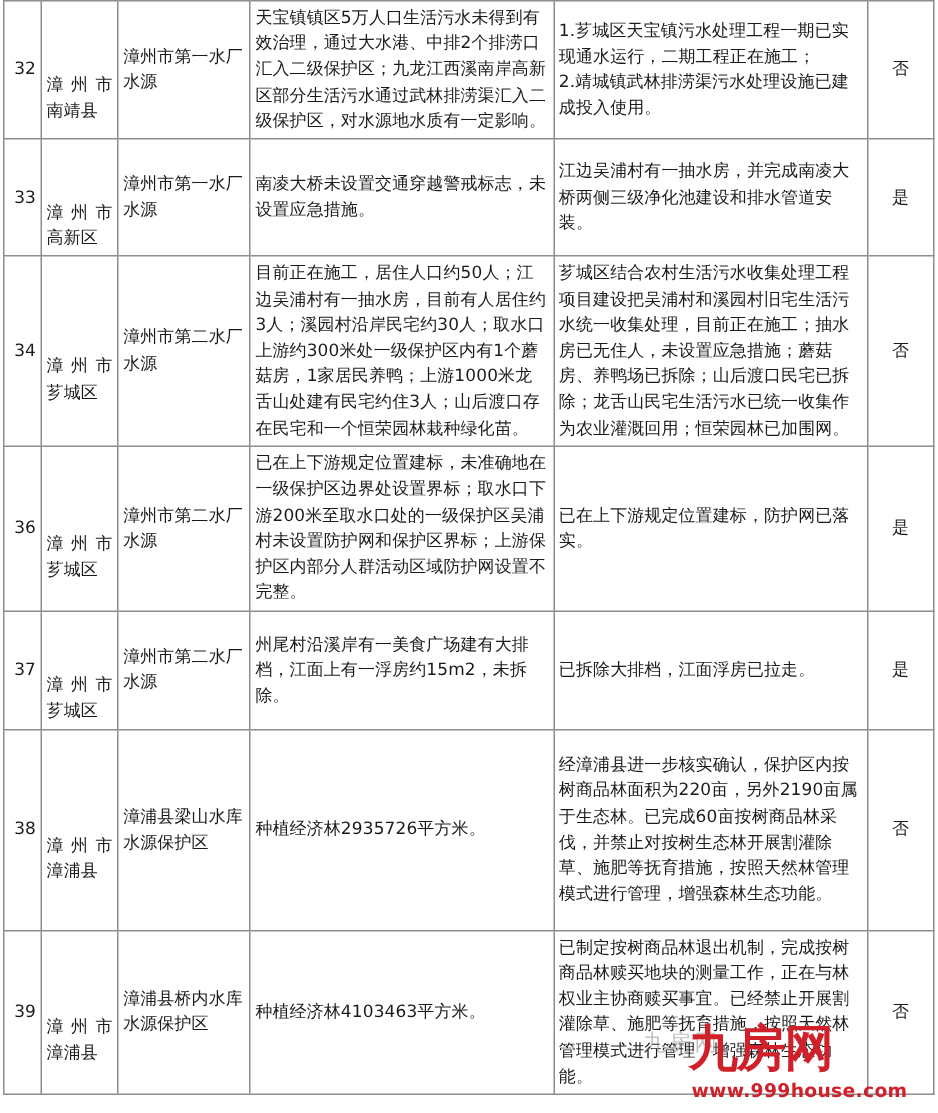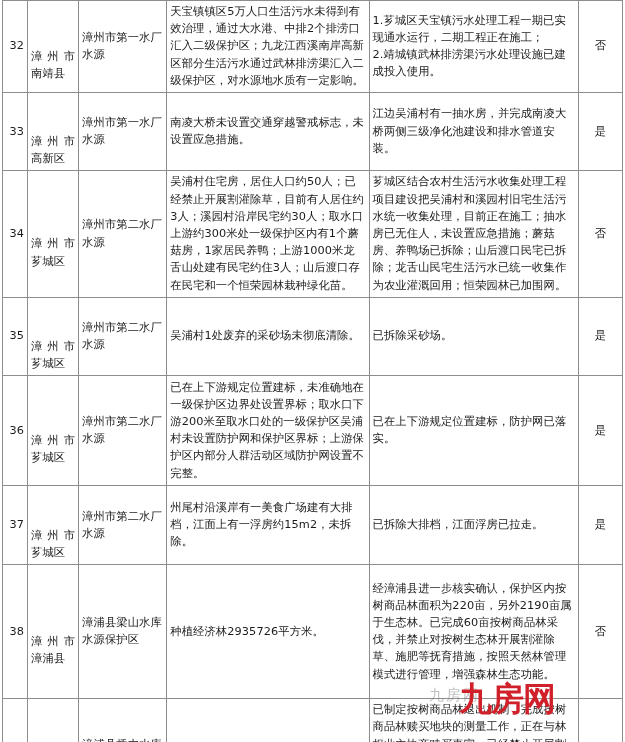--- a/index.html
+++ b/index.html
@@ -161,36 +161,25 @@
         <td class="done">是</td>
       </tr>
 
       <tr style="height:126px;">
         <td class="idx">34</td>
         <td class="reg">
           <span class="l1">漳州市</span>
           <span class="l2">芗城区</span>
         </td>
         <td class="src">漳州市第二水厂水源</td>
-        <td class="prob">吴浦村住宅房，居住人口约50人；已经禁止开展割灌除草，目前有人居住约3人；溪园村沿岸民宅约30人；取水口上游约300米处一级保护区内有1个蘑菇房，1家居民养鸭；上游1000米龙舌山处建有民宅约住3人；山后渡口存在民宅和一个恒荣园林栽种绿化苗。</td>
+        <td class="prob">目前正在施工，居住人口约50人；江边吴浦村有一抽水房，目前有人居住约3人；溪园村沿岸民宅约30人；取水口上游约300米处一级保护区内有1个蘑菇房，1家居民养鸭；上游1000米龙舌山处建有民宅约住3人；山后渡口存在民宅和一个恒荣园林栽种绿化苗。</td>
         <td class="meas">芗城区结合农村生活污水收集处理工程项目建设把吴浦村和溪园村旧宅生活污水统一收集处理，目前正在施工；抽水房已无住人，未设置应急措施；蘑菇房、养鸭场已拆除；山后渡口民宅已拆除；龙舌山民宅生活污水已统一收集作为农业灌溉回用；恒荣园林已加围网。</td>
         <td class="done">否</td>
       </tr>
 
-      <tr style="height:46px;">
-        <td class="idx">35</td>
-        <td class="reg">
-          <span class="l1">漳州市</span>
-          <span class="l2">芗城区</span>
-        </td>
-        <td class="src">漳州市第二水厂水源</td>
-        <td class="prob">吴浦村1处废弃的采砂场未彻底清除。</td>
-        <td class="meas">已拆除采砂场。</td>
-        <td class="done">是</td>
-      </tr>
 
       <tr style="height:110px;">
         <td class="idx">36</td>
         <td class="reg">
           <span class="l1">漳州市</span>
           <span class="l2">芗城区</span>
         </td>
         <td class="src">漳州市第二水厂水源</td>
         <td class="prob">已在上下游规定位置建标，未准确地在一级保护区边界处设置界标；取水口下游200米至取水口处的一级保护区吴浦村未设置防护网和保护区界标；上游保护区内部分人群活动区域防护网设置不完整。</td>
         <td class="meas">已在上下游规定位置建标，防护网已落实。</td>
@@ -232,15 +221,16 @@
         <td class="meas">已制定按树商品林退出机制，完成按树商品林赎买地块的测量工作，正在与林权业主协商赎买事宜。已经禁止开展割灌除草、施肥等抚育措施，按照天然林管理模式进行管理，增强森林生态功能。</td>
         <td class="done">否</td>
       </tr>
 
     </tbody>
   </table>
 
   <div class="watermark">
     <span class="wm-ghost">九房网</span>
     <span class="wm-main">九房网</span>
+    <span class="wm-url">www.999house.com</span>
   </div>
 
 </div>
 
 </body></html>

